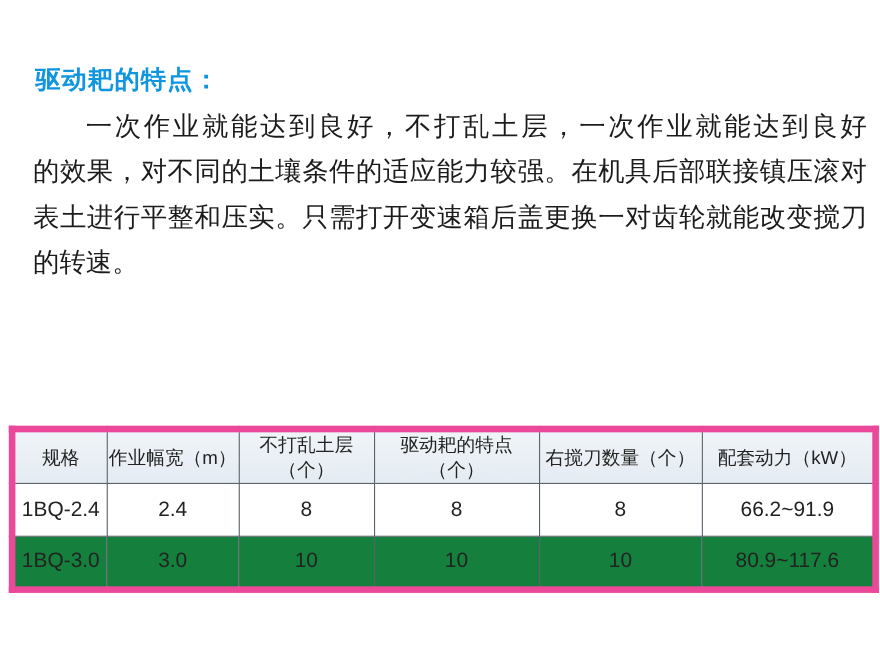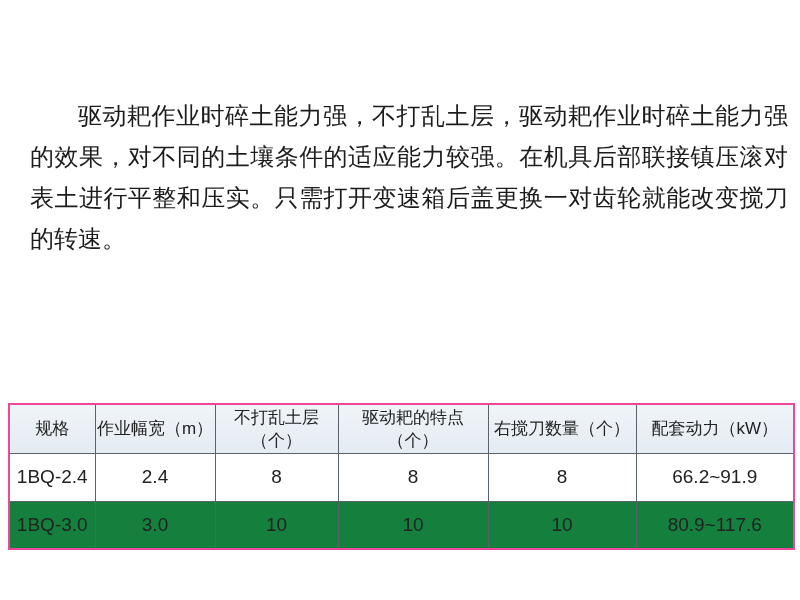--- a/index.html
+++ b/index.html
@@ -48,22 +48,21 @@
     text-align-last: justify;
   }
 
   .specs-table {
     position: absolute;
     left: 8px;
     top: 387px;
     width: 785px;
     border-collapse: collapse;
     table-layout: fixed;
-    border: 2px solid #ec4899;
-    margin-top: 16px;
+    border: 6px solid #ec4899;
   }
   .specs-table td, .specs-table th {
     border: 1px solid #59636b;
     text-align: center;
     vertical-align: middle;
     padding: 0;
     color: #222222;
     font-weight: normal;
   }
   .specs-table thead tr { height: 49px; }
@@ -74,23 +73,24 @@
   }
   .specs-table tbody td { font-size: 19px; }
   .specs-table tbody tr.row-even { background: #ffffff; }
   .specs-table tbody tr.row-odd  { background: #15803d; }
 </style>
 </head>
 <body>
 
 <div class="page">
 
+  <h2 class="section-heading" id="features-heading">驱动耙的特点：</h2>
 
   <div class="paragraph">
-    <div class="para-line">驱动耙作业时碎土能力强，不打乱土层，驱动耙作业时碎土能力强</div>
+    <div class="para-line">一次作业就能达到良好，不打乱土层，一次作业就能达到良好</div>
     <div class="para-line">的效果，对不同的土壤条件的适应能力较强。在机具后部联接镇压滚对</div>
     <div class="para-line">表土进行平整和压实。只需打开变速箱后盖更换一对齿轮就能改变搅刀</div>
     <div class="para-line">的转速。</div>
   </div>
 
 
   <table class="specs-table">
     <colgroup>
       <col style="width:86px">
       <col style="width:120px">

